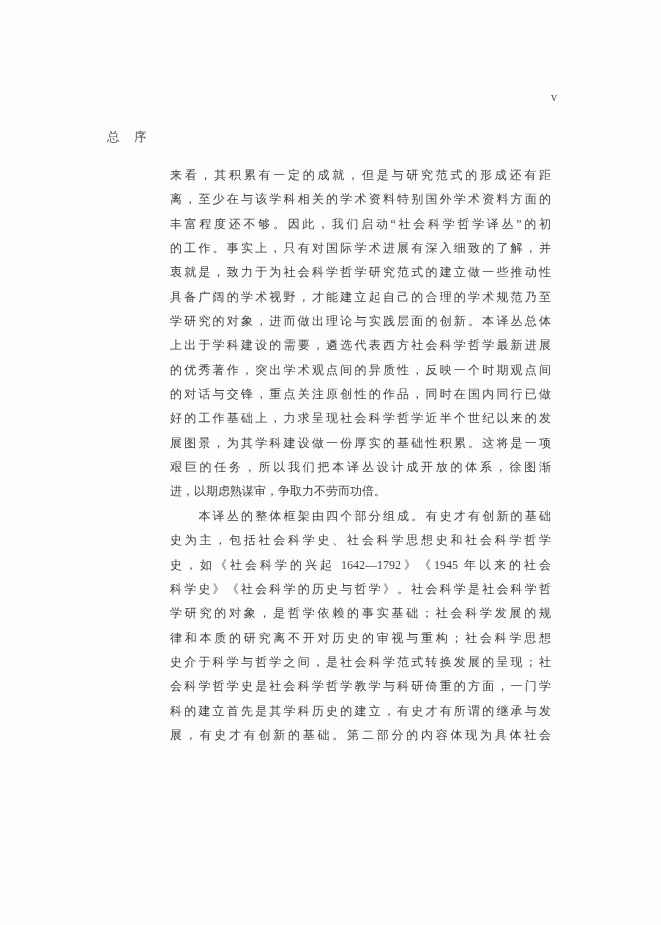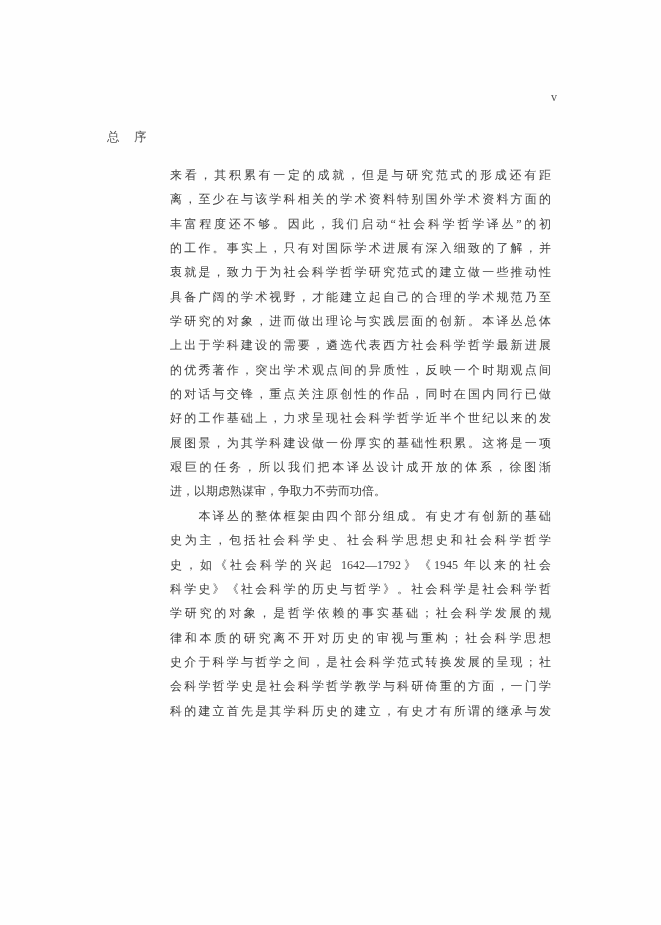--- a/index.html
+++ b/index.html
@@ -96,16 +96,17 @@
     <div class="paragraph">
         <div class="line">　　本译丛的整体框架由四个部分组成。有史才有创新的基础</div>
         <div class="line">史为主，包括社会科学史、社会科学思想史和社会科学哲学</div>
         <div class="line">史，如《社会科学的兴起 1642—1792》《1945 年以来的社会</div>
         <div class="line">科学史》《社会科学的历史与哲学》。社会科学是社会科学哲</div>
         <div class="line">学研究的对象，是哲学依赖的事实基础；社会科学发展的规</div>
         <div class="line">律和本质的研究离不开对历史的审视与重构；社会科学思想</div>
         <div class="line">史介于科学与哲学之间，是社会科学范式转换发展的呈现；社</div>
         <div class="line">会科学哲学史是社会科学哲学教学与科研倚重的方面，一门学</div>
         <div class="line">科的建立首先是其学科历史的建立，有史才有所谓的继承与发</div>
+        <div class="line">展，有史才有创新的基础。第二部分的内容体现为具体社会</div>
       </div>
   </div>
 
 </div>
 
 </body></html>

